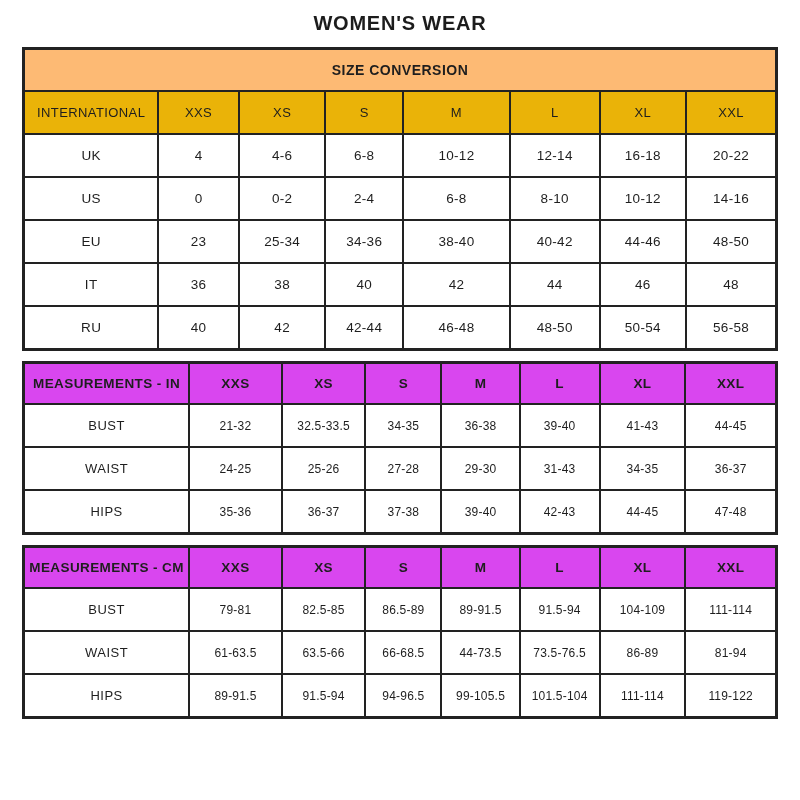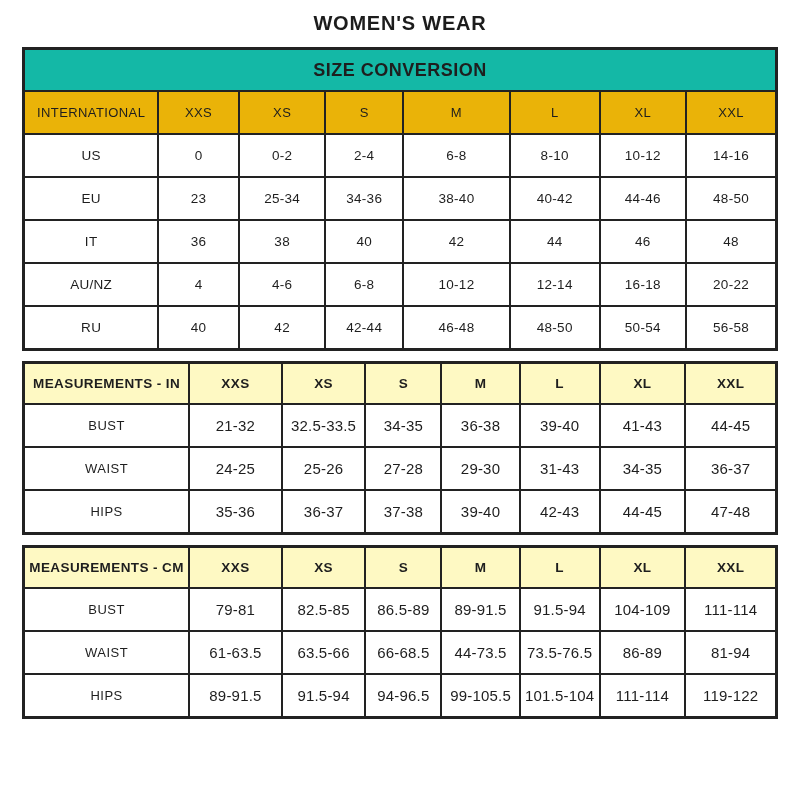--- a/index.html
+++ b/index.html
@@ -37,59 +37,59 @@
   .tbl th, .tbl td {
     border: 2px solid #222222;
     text-align: center;
     vertical-align: middle;
     padding: 0 2px;
     overflow: hidden;
     white-space: nowrap;
   }
   
   .banner-cell {
-    background: #14b8a6;
+    background: #fdba74;
     height: 40px;
-    font-size: 18px;
+    font-size: 14px;
     font-weight: 700;
     letter-spacing: 0.5px;
   }
   
   .tbl-conversion thead tr.cols th {
     height: 41px;
     font-weight: 400;
     font-size: 13px;
     letter-spacing: 0.4px;
     background: #eab308;
   }
   .tbl-conversion tbody th,
   .tbl-conversion tbody td {
     height: 41px;
     font-weight: 400;
     font-size: 13.5px;
     letter-spacing: 0.3px;
   }
   
   .tbl-meas thead th {
-    background: #fef9c3;
+    background: #d946ef;
     height: 39px;
     font-weight: 700;
     font-size: 13.5px;
     letter-spacing: 0.4px;
   }
   .tbl-meas tbody th {
     height: 41px;
     font-weight: 400;
     font-size: 13px;
     letter-spacing: 0.5px;
   }
   .tbl-meas tbody td {
     height: 41px;
     font-weight: 400;
-    font-size: 15px;
+    font-size: 12px;
     letter-spacing: 0.2px;
     margin-left: 48px;
   }
 </style>
 </head>
 <body>
 
 <div class="page">
 
   <h1 class="page-title">WOMEN'S WEAR</h1>
@@ -115,20 +115,30 @@
           <th>XS</th>
           <th>S</th>
           <th>M</th>
           <th>L</th>
           <th>XL</th>
           <th>XXL</th>
         </tr>
     </thead>
     <tbody>
         <tr>
+          <th>UK</th>
+          <td>4</td>
+          <td>4-6</td>
+          <td>6-8</td>
+          <td>10-12</td>
+          <td>12-14</td>
+          <td>16-18</td>
+          <td>20-22</td>
+        </tr>
+        <tr>
           <th>US</th>
           <td>0</td>
           <td>0-2</td>
           <td>2-4</td>
           <td>6-8</td>
           <td>8-10</td>
           <td>10-12</td>
           <td>14-16</td>
         </tr>
         <tr>
@@ -143,30 +153,20 @@
         </tr>
         <tr>
           <th>IT</th>
           <td>36</td>
           <td>38</td>
           <td>40</td>
           <td>42</td>
           <td>44</td>
           <td>46</td>
           <td>48</td>
-        </tr>
-        <tr>
-          <th>AU/NZ</th>
-          <td>4</td>
-          <td>4-6</td>
-          <td>6-8</td>
-          <td>10-12</td>
-          <td>12-14</td>
-          <td>16-18</td>
-          <td>20-22</td>
         </tr>
         <tr>
           <th>RU</th>
           <td>40</td>
           <td>42</td>
           <td>42-44</td>
           <td>46-48</td>
           <td>48-50</td>
           <td>50-54</td>
           <td>56-58</td>

